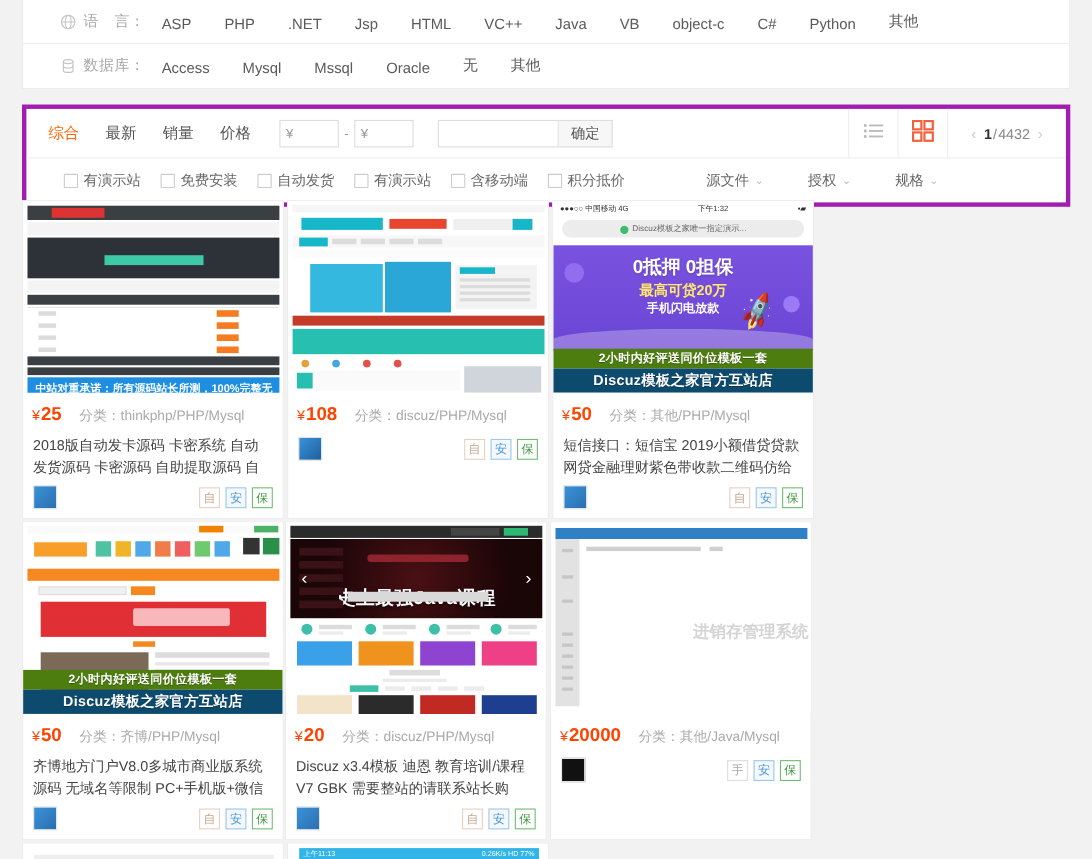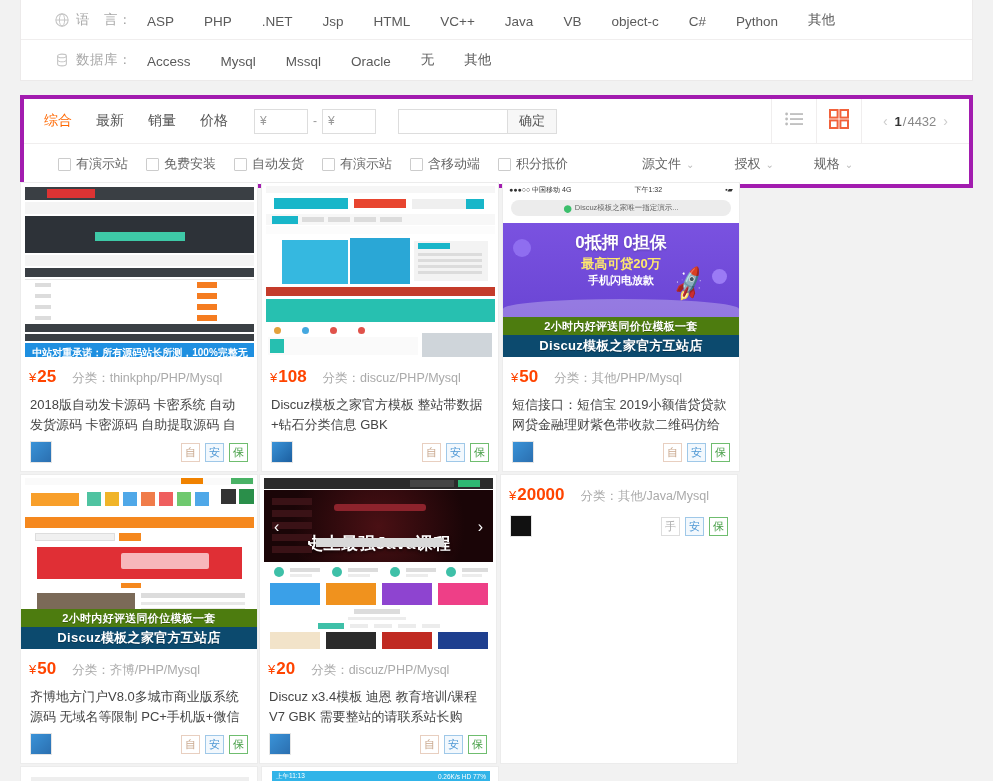--- a/index.html
+++ b/index.html
@@ -412,21 +412,20 @@
           <div class="skel" style="left:6px;top:154px;width:150px;height:18px;background:#fafafa;"></div>
           <div class="skel" style="left:8px;top:156px;width:14px;height:14px;background:#26bfb0;"></div>
           <div class="skel" style="left:8px;top:156px;width:14px;height:14px;background:#26bfb0;"></div>
           <div class="skel" style="left:160px;top:150px;width:70px;height:24px;background:#cfd5da;"></div>
         </div>
       </div>
       <div class="price-line">
         <span class="price"><span class="yen">¥</span><span>108</span></span>
         <span class="cat">分类：discuz/PHP/Mysql</span>
       </div>
-      <div class="title">Discuz模板之家官方模板 整站带数据+钻石分类信息 GBK</div>
       <div class="card-foot">
         <div class="avatar" style="background:linear-gradient(135deg,#3a93d8,#1c5fa0);"></div>
         <div class="tags">
           <span class="tag t-auto">自</span>
           <span class="tag t-an">安</span>
           <span class="tag t-bao">保</span>
         </div>
       </div>
     </div>
 
@@ -581,20 +580,39 @@
         <div class="avatar" style="background:linear-gradient(135deg,#3a93d8,#2b6fb0);"></div>
         <div class="tags">
           <span class="tag t-auto">自</span>
           <span class="tag t-an">安</span>
           <span class="tag t-bao">保</span>
         </div>
       </div>
     </div>
 
     <div class="card">
+      <div class="thumb">
+        <div class="thumb-inner" style="background:#fff;">
+          <div class="skel" style="left:4px;top:5px;width:229px;height:10px;background:#2f80c4;"></div>
+          <div class="skel" style="left:4px;top:15px;width:22px;height:152px;background:#e2e2e2;"></div>
+          <div class="skel" style="left:10px;top:24px;width:10px;height:3px;background:#c6c6c6;"></div>
+          <div class="skel" style="left:10px;top:48px;width:10px;height:3px;background:#c6c6c6;"></div>
+          <div class="skel" style="left:10px;top:70px;width:10px;height:3px;background:#c6c6c6;"></div>
+          <div class="skel" style="left:10px;top:100px;width:10px;height:3px;background:#c6c6c6;"></div>
+          <div class="skel" style="left:10px;top:110px;width:10px;height:3px;background:#c6c6c6;"></div>
+          <div class="skel" style="left:10px;top:120px;width:10px;height:3px;background:#c6c6c6;"></div>
+          <div class="skel" style="left:10px;top:130px;width:10px;height:3px;background:#c6c6c6;"></div>
+          <div class="skel" style="left:10px;top:140px;width:10px;height:3px;background:#c6c6c6;"></div>
+          <div class="skel" style="left:10px;top:150px;width:10px;height:3px;background:#c6c6c6;"></div>
+          <div class="skel" style="left:26px;top:15px;width:207px;height:152px;background:#fff;"></div>
+          <div class="skel" style="left:32px;top:22px;width:104px;height:4px;background:#cfcfcf;"></div>
+          <div class="skel" style="left:144px;top:22px;width:12px;height:4px;background:#cfcfcf;"></div>
+          <div style="position:absolute;right:2px;top:90px;color:#d4d4d4;font-size:15px;font-weight:bold;white-space:nowrap;">进销存管理系统</div>
+        </div>
+      </div>
       <div class="price-line">
         <span class="price"><span class="yen">¥</span><span>20000</span></span>
         <span class="cat">分类：其他/Java/Mysql</span>
       </div>
       <div class="card-foot">
         <div class="avatar" style="background:#111;"></div>
         <div class="tags">
           <span class="tag t-hand">手</span>
           <span class="tag t-an">安</span>
           <span class="tag t-bao">保</span>

